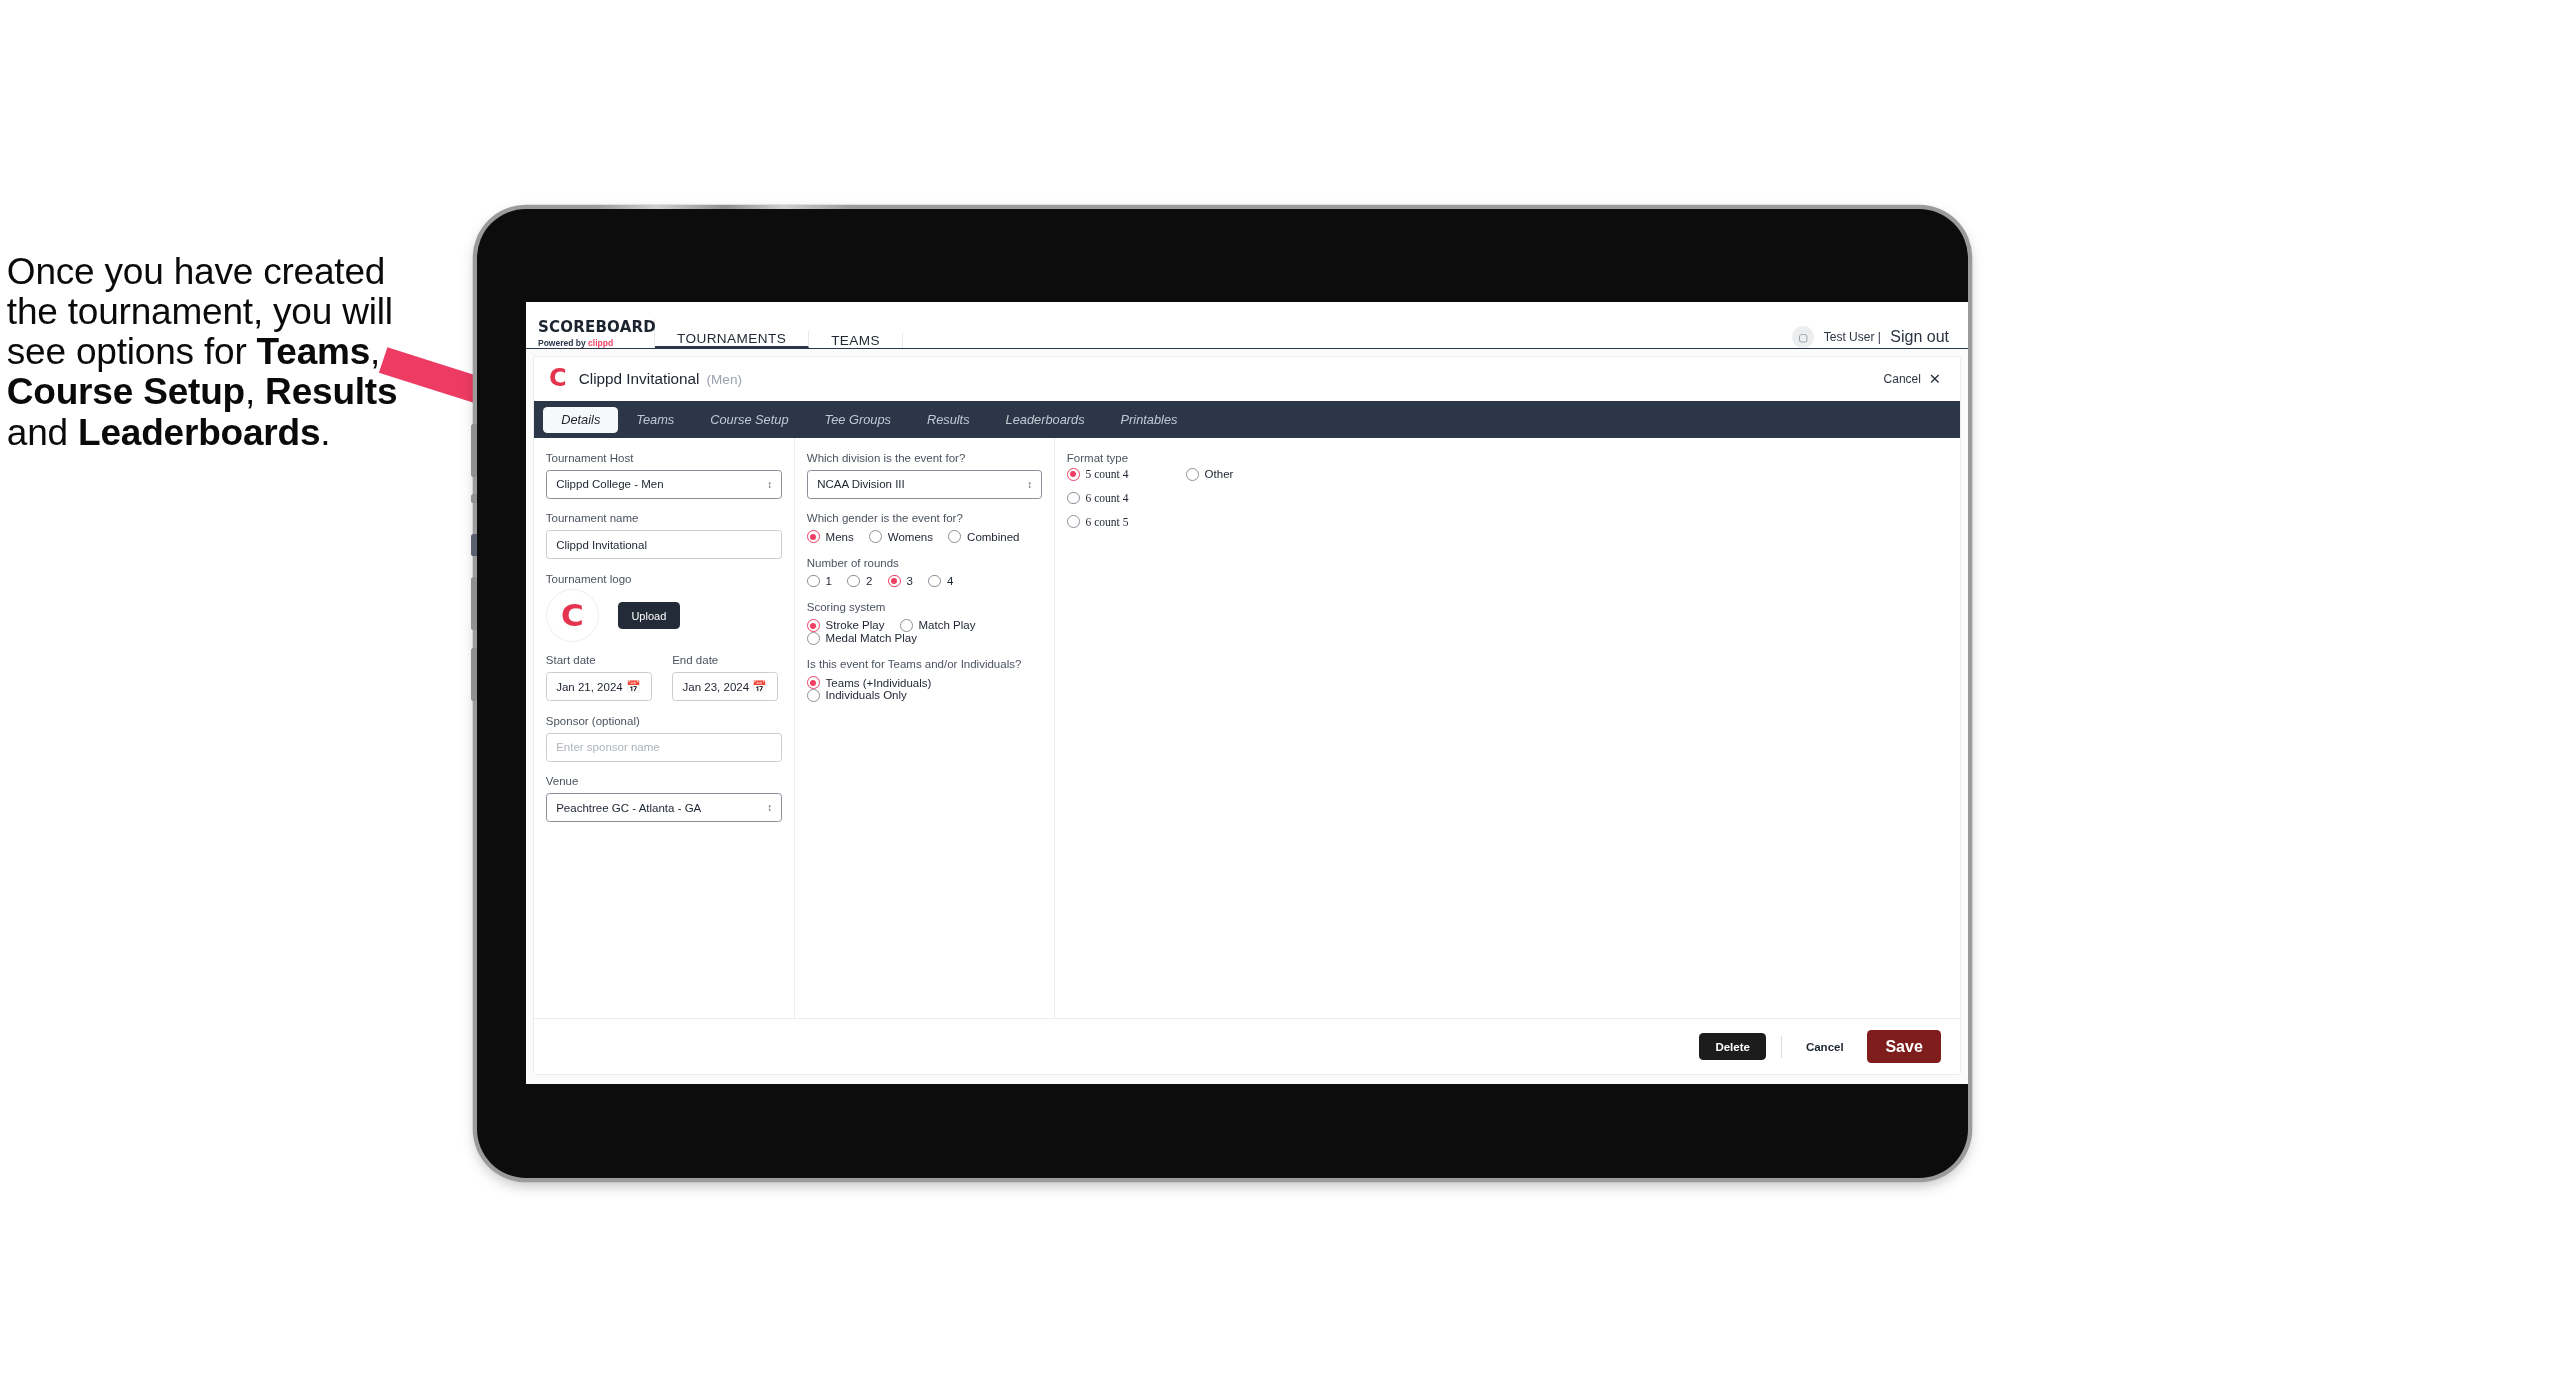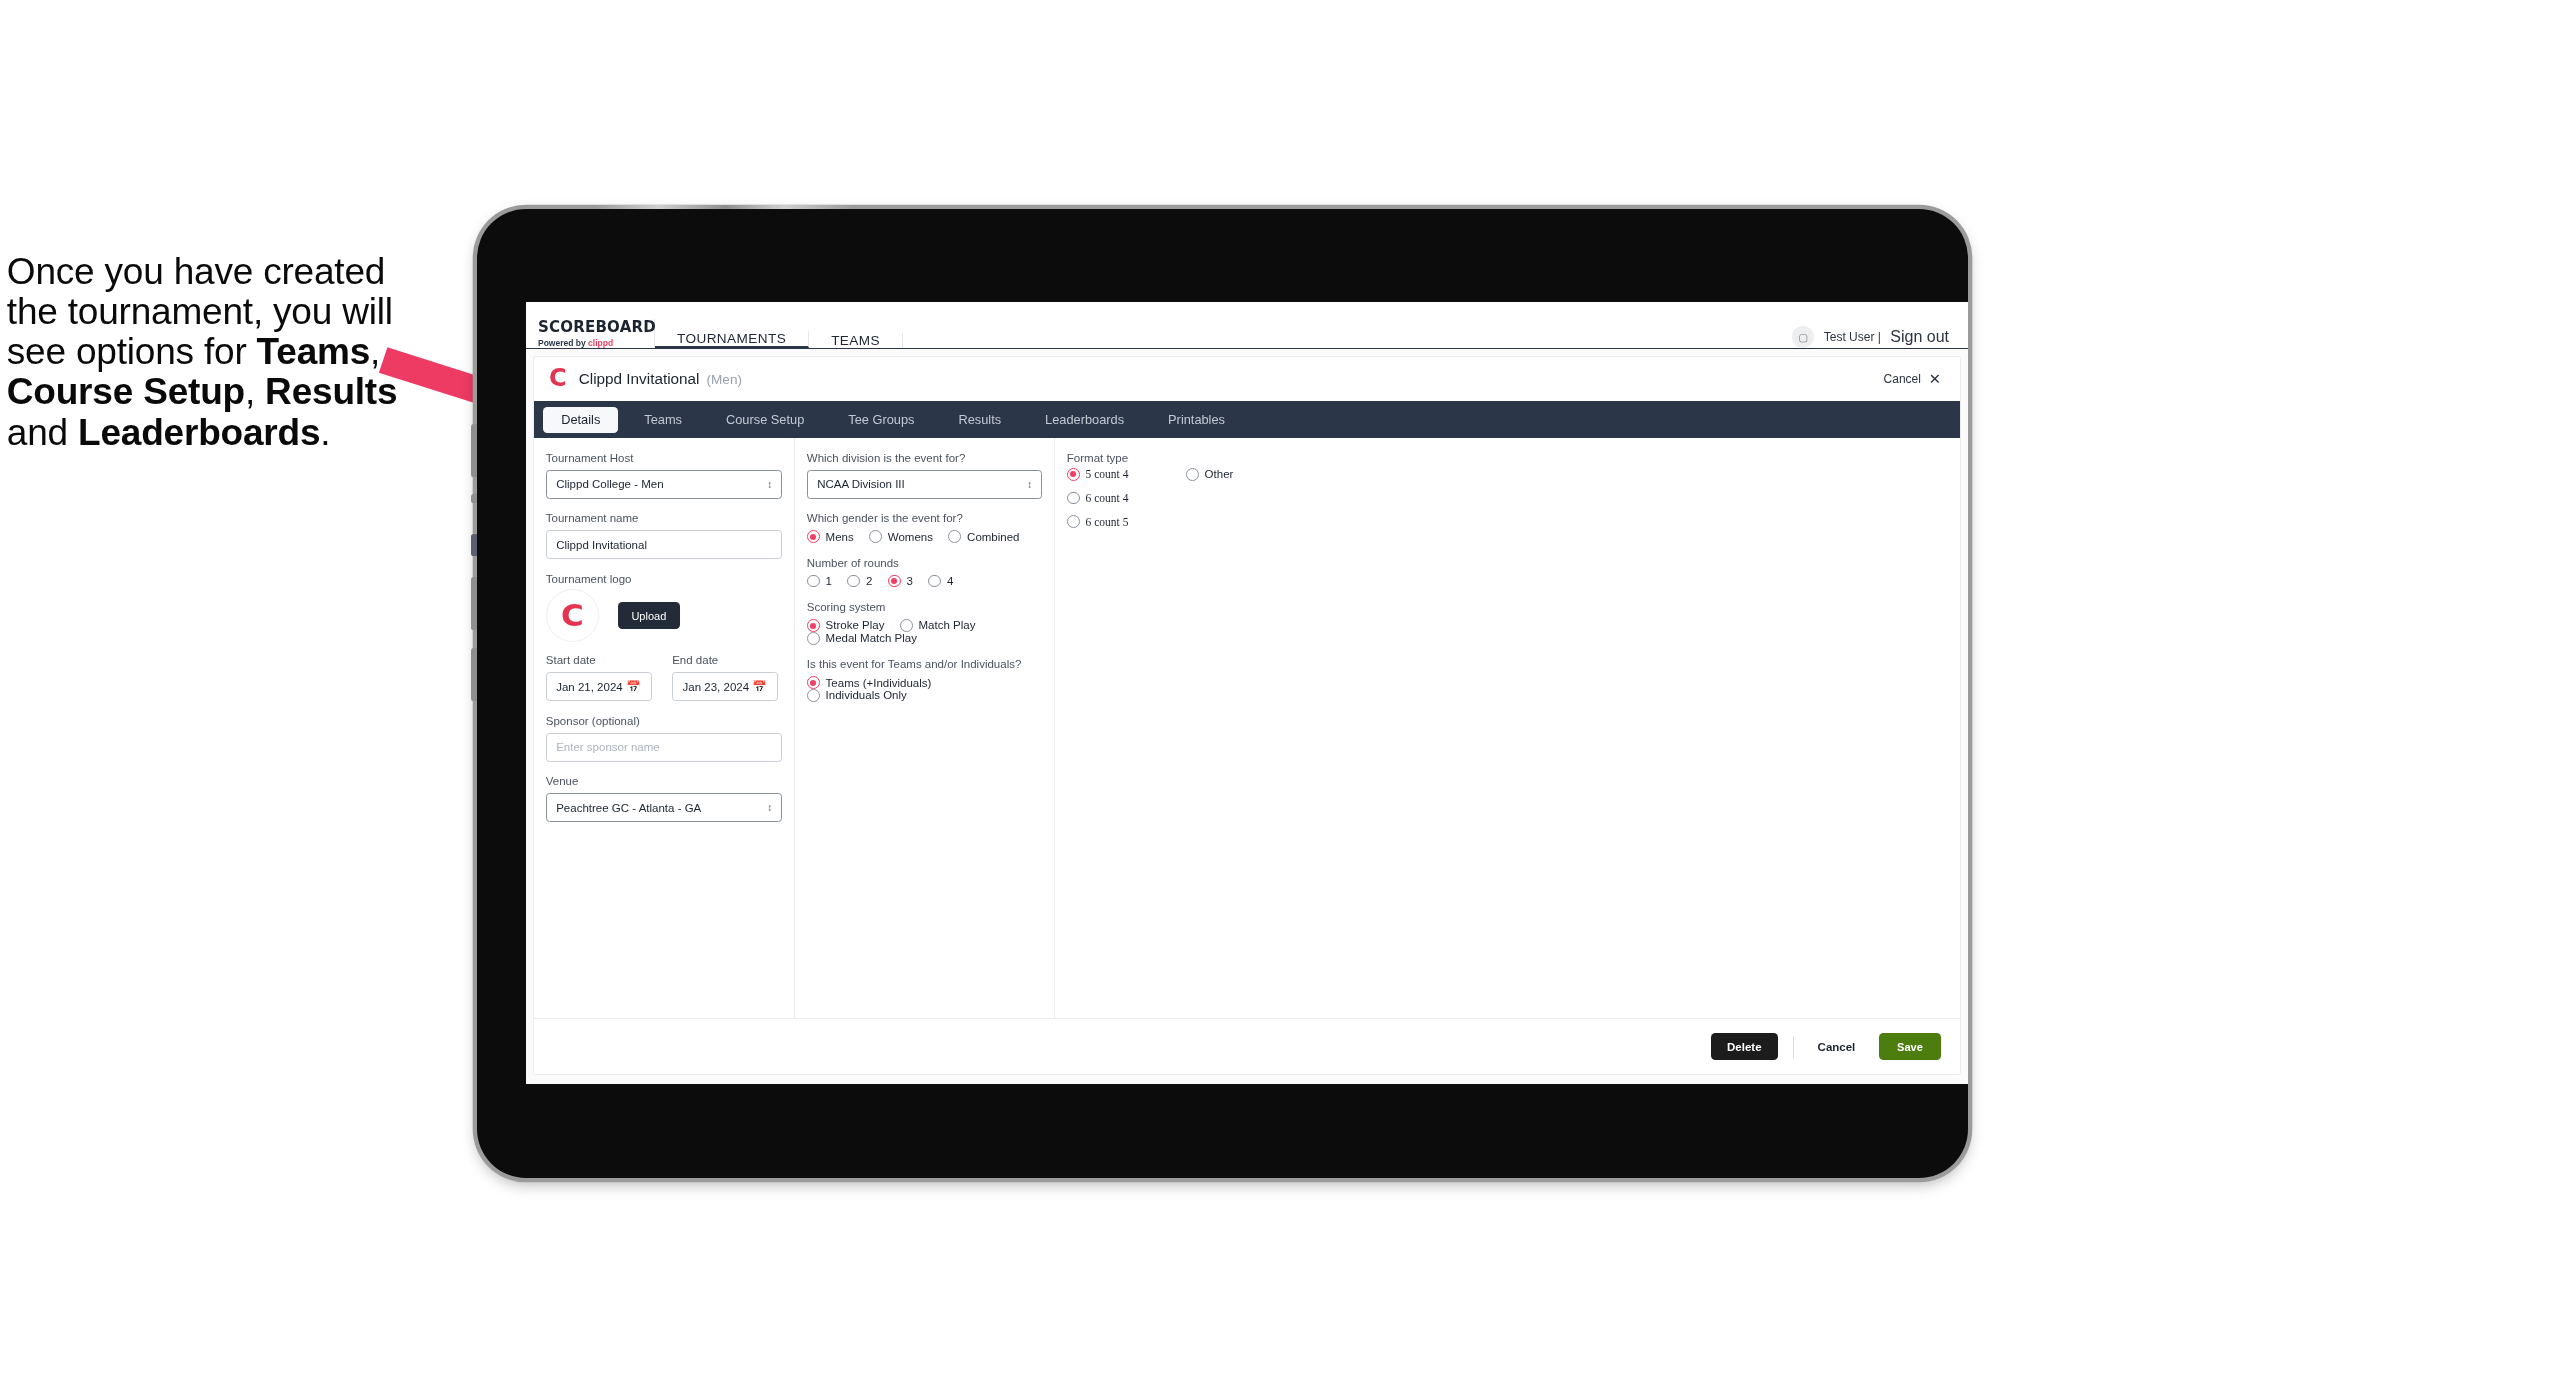--- a/index.html
+++ b/index.html
@@ -114,21 +114,21 @@
   }
   #card-title { font-size: 15.3px; color: #1d2430; }
   #card-sub { font-size: 13.6px; color: #9aa2ad; margin-left: 7px; }
   #card-head-spacer { flex: 1; }
   #cancel-x { display: flex; align-items: center; gap: 7.7px; font-size: 12px; color: #2c3441; }
   #cancel-x .x { font-size: 14.5px; line-height: 1; }
 
   
   #tabstrip {
     height: 37px; background: #2b3648;
-    display: flex; align-items: center; padding-left: 9.4px; gap: 8px;
+    display: flex; align-items: center; padding-left: 9.4px; gap: 0; font-style: italic;
   }
   .tab {
     font-size: 12.8px; color: #c2c9d3; padding: 0 18px;
     height: 26px; display: flex; align-items: center; border-radius: 4.3px;
   }
   .tab.active { background: #f7f8f9; color: #1d2430; font-weight: normal; }
 
   
   #form-body { flex: 1; display: flex; background: #fff; }
   .col { padding: 13.6px 0 0 0; }
@@ -195,21 +195,21 @@
     display: flex; align-items: center; justify-content: flex-end;
     padding-right: 19px; gap: 0; background: #fff;
   }
   #delete-btn {
     background: #1c1c1c; color: #fff; font-size: 11.5px; font-weight: bold;
     padding: 7.7px 16px; border-radius: 4.3px;
   }
   #footer-div { width: 0.9px; height: 22px; background: #d9dde1; margin: 0 15.3px; }
   #cancel-btn { font-size: 11.5px; font-weight: bold; color: #1d2430; padding: 0 8.5px; }
   #save-btn {
-    background: #4d7c0f; color: #fff; font-size: 11px; font-weight: bold;
+    background: #7f1d1d; color: #fff; font-size: 16px; font-weight: bold;
     padding: 7.7px 18px; border-radius: 4.3px; margin-left: 15.3px;
   }
 
   .cal-ico { color: #5a616b; font-size: 12px; line-height: 1; }
 </style>
 </head>
 <body>
 
 <div id="stage">
 

